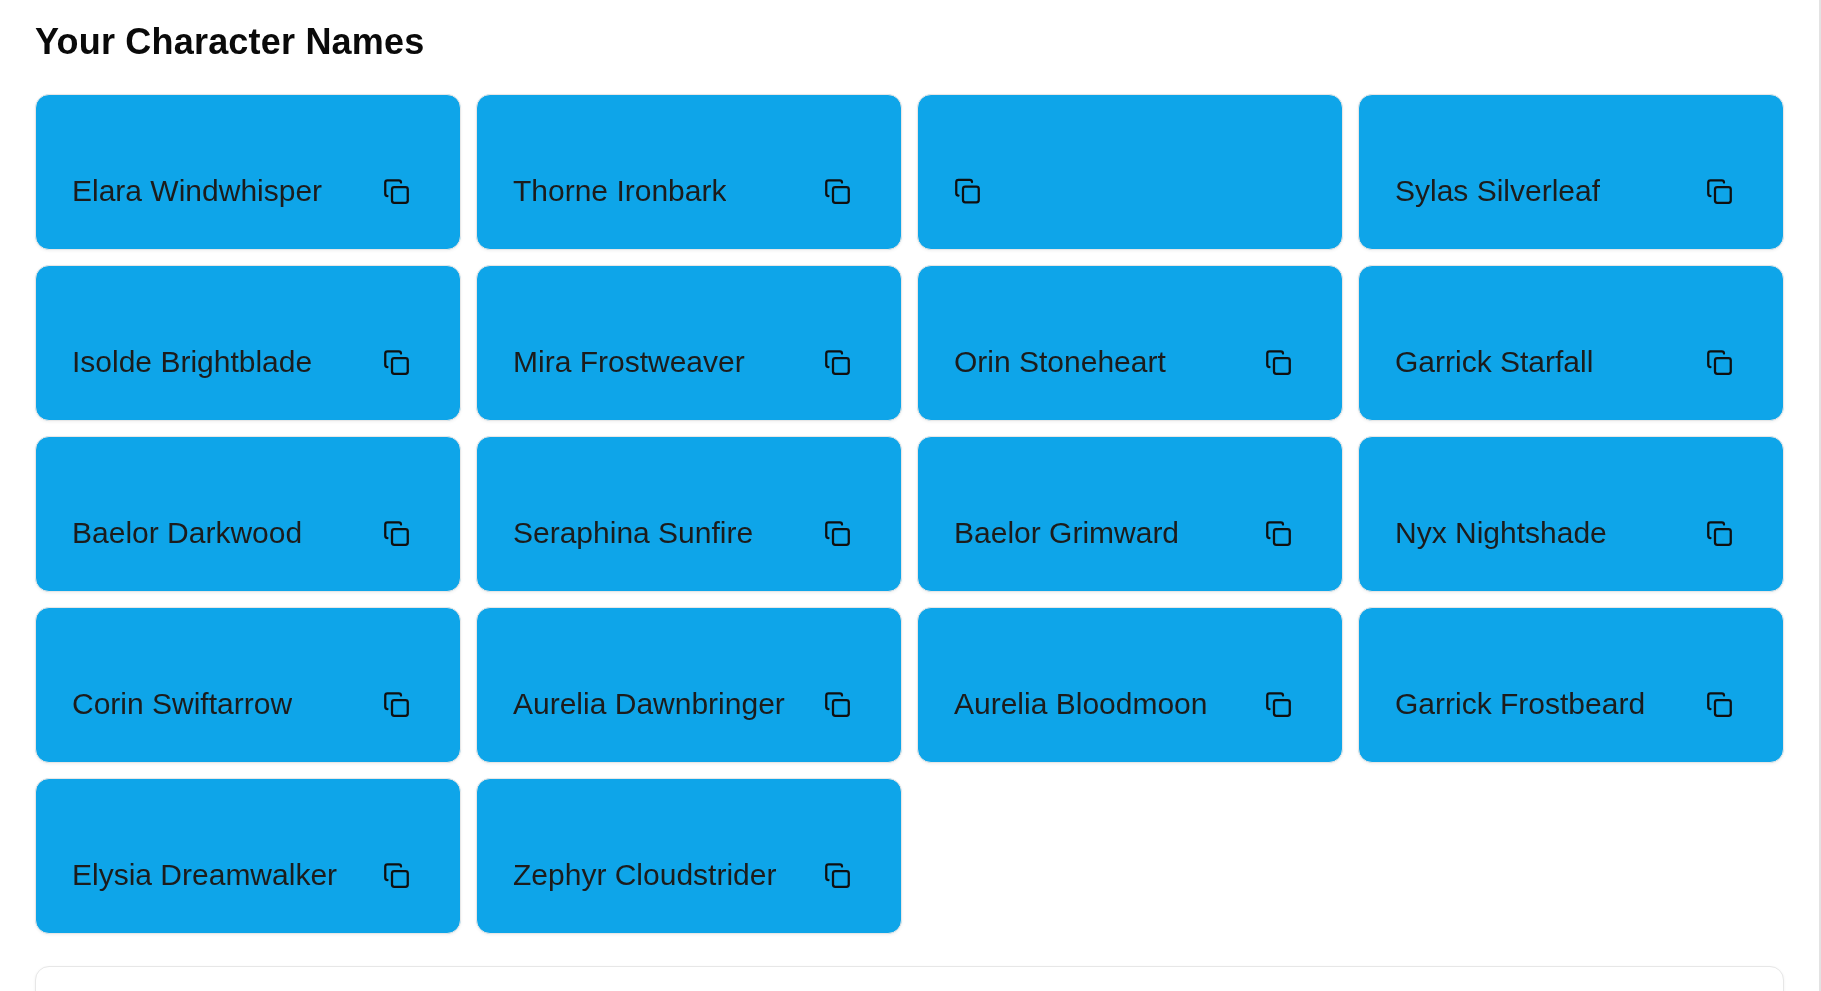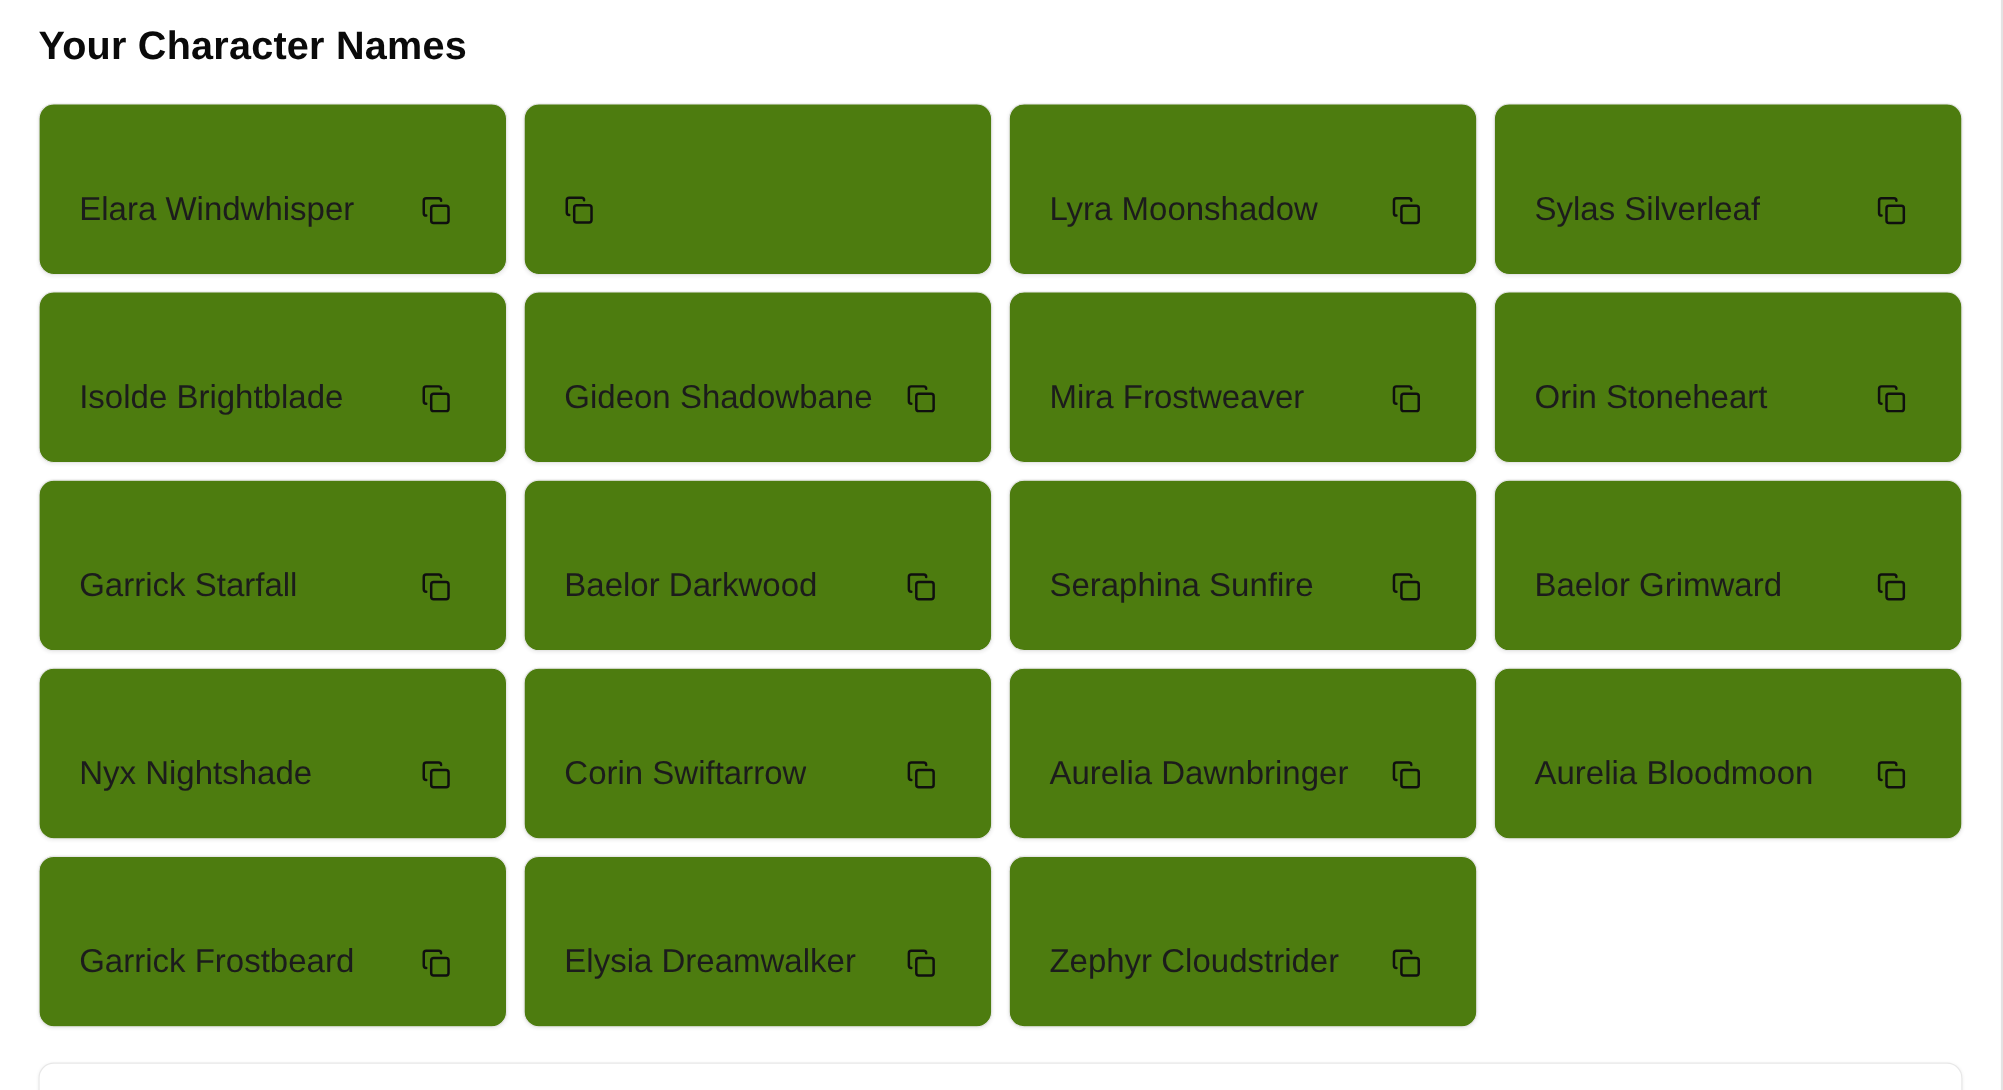--- a/index.html
+++ b/index.html
@@ -28,21 +28,21 @@
     letter-spacing: 0.2px;
   }
   .grid {
     display: grid;
     grid-template-columns: repeat(4, 1fr);
     gap: 15px;
   }
   .card {
     position: relative;
     height: 156px;
-    background: #4d7c0f;
+    background: #0ea5e9;
     border: 1px solid #e7e7e7;
     border-radius: 14px;
     box-shadow: 0 1px 3px rgba(0,0,0,0.06);
   }
   .card .row {
     position: absolute;
     left: 36px;
     right: 50px;
     top: 96px;
     transform: translateY(-50%);
@@ -104,32 +104,32 @@
         <svg viewBox="0 0 24 24" fill="none" stroke="currentColor" stroke-width="2" stroke-linecap="round" stroke-linejoin="round">
           <rect width="14" height="14" x="8" y="8" rx="2" ry="2"></rect>
           <path d="M4 16c-1.1 0-2-.9-2-2V4c0-1.1.9-2 2-2h10c1.1 0 2 .9 2 2"></path>
         </svg>
       </button>
     </div>
   </div>
 
   <div class="card">
     <div class="row">
-      <button class="copy-btn">
-        <svg viewBox="0 0 24 24" fill="none" stroke="currentColor" stroke-width="2" stroke-linecap="round" stroke-linejoin="round">
-          <rect width="14" height="14" x="8" y="8" rx="2" ry="2"></rect>
-          <path d="M4 16c-1.1 0-2-.9-2-2V4c0-1.1.9-2 2-2h10c1.1 0 2 .9 2 2"></path>
-        </svg>
-      </button>
-    </div>
-  </div>
-
-  <div class="card">
-    <div class="row">
-      <span class="name">Lyra Moonshadow</span>
+      <span class="name">Thorne Ironbark</span>
+      <button class="copy-btn">
+        <svg viewBox="0 0 24 24" fill="none" stroke="currentColor" stroke-width="2" stroke-linecap="round" stroke-linejoin="round">
+          <rect width="14" height="14" x="8" y="8" rx="2" ry="2"></rect>
+          <path d="M4 16c-1.1 0-2-.9-2-2V4c0-1.1.9-2 2-2h10c1.1 0 2 .9 2 2"></path>
+        </svg>
+      </button>
+    </div>
+  </div>
+
+  <div class="card">
+    <div class="row">
       <button class="copy-btn">
         <svg viewBox="0 0 24 24" fill="none" stroke="currentColor" stroke-width="2" stroke-linecap="round" stroke-linejoin="round">
           <rect width="14" height="14" x="8" y="8" rx="2" ry="2"></rect>
           <path d="M4 16c-1.1 0-2-.9-2-2V4c0-1.1.9-2 2-2h10c1.1 0 2 .9 2 2"></path>
         </svg>
       </button>
     </div>
   </div>
 
 
@@ -150,31 +150,20 @@
       <span class="name">Isolde Brightblade</span>
       <button class="copy-btn">
         <svg viewBox="0 0 24 24" fill="none" stroke="currentColor" stroke-width="2" stroke-linecap="round" stroke-linejoin="round">
           <rect width="14" height="14" x="8" y="8" rx="2" ry="2"></rect>
           <path d="M4 16c-1.1 0-2-.9-2-2V4c0-1.1.9-2 2-2h10c1.1 0 2 .9 2 2"></path>
         </svg>
       </button>
     </div>
   </div>
 
-  <div class="card">
-    <div class="row">
-      <span class="name">Gideon Shadowbane</span>
-      <button class="copy-btn">
-        <svg viewBox="0 0 24 24" fill="none" stroke="currentColor" stroke-width="2" stroke-linecap="round" stroke-linejoin="round">
-          <rect width="14" height="14" x="8" y="8" rx="2" ry="2"></rect>
-          <path d="M4 16c-1.1 0-2-.9-2-2V4c0-1.1.9-2 2-2h10c1.1 0 2 .9 2 2"></path>
-        </svg>
-      </button>
-    </div>
-  </div>
 
   <div class="card">
     <div class="row">
       <span class="name">Mira Frostweaver</span>
       <button class="copy-btn">
         <svg viewBox="0 0 24 24" fill="none" stroke="currentColor" stroke-width="2" stroke-linecap="round" stroke-linejoin="round">
           <rect width="14" height="14" x="8" y="8" rx="2" ry="2"></rect>
           <path d="M4 16c-1.1 0-2-.9-2-2V4c0-1.1.9-2 2-2h10c1.1 0 2 .9 2 2"></path>
         </svg>
       </button>

